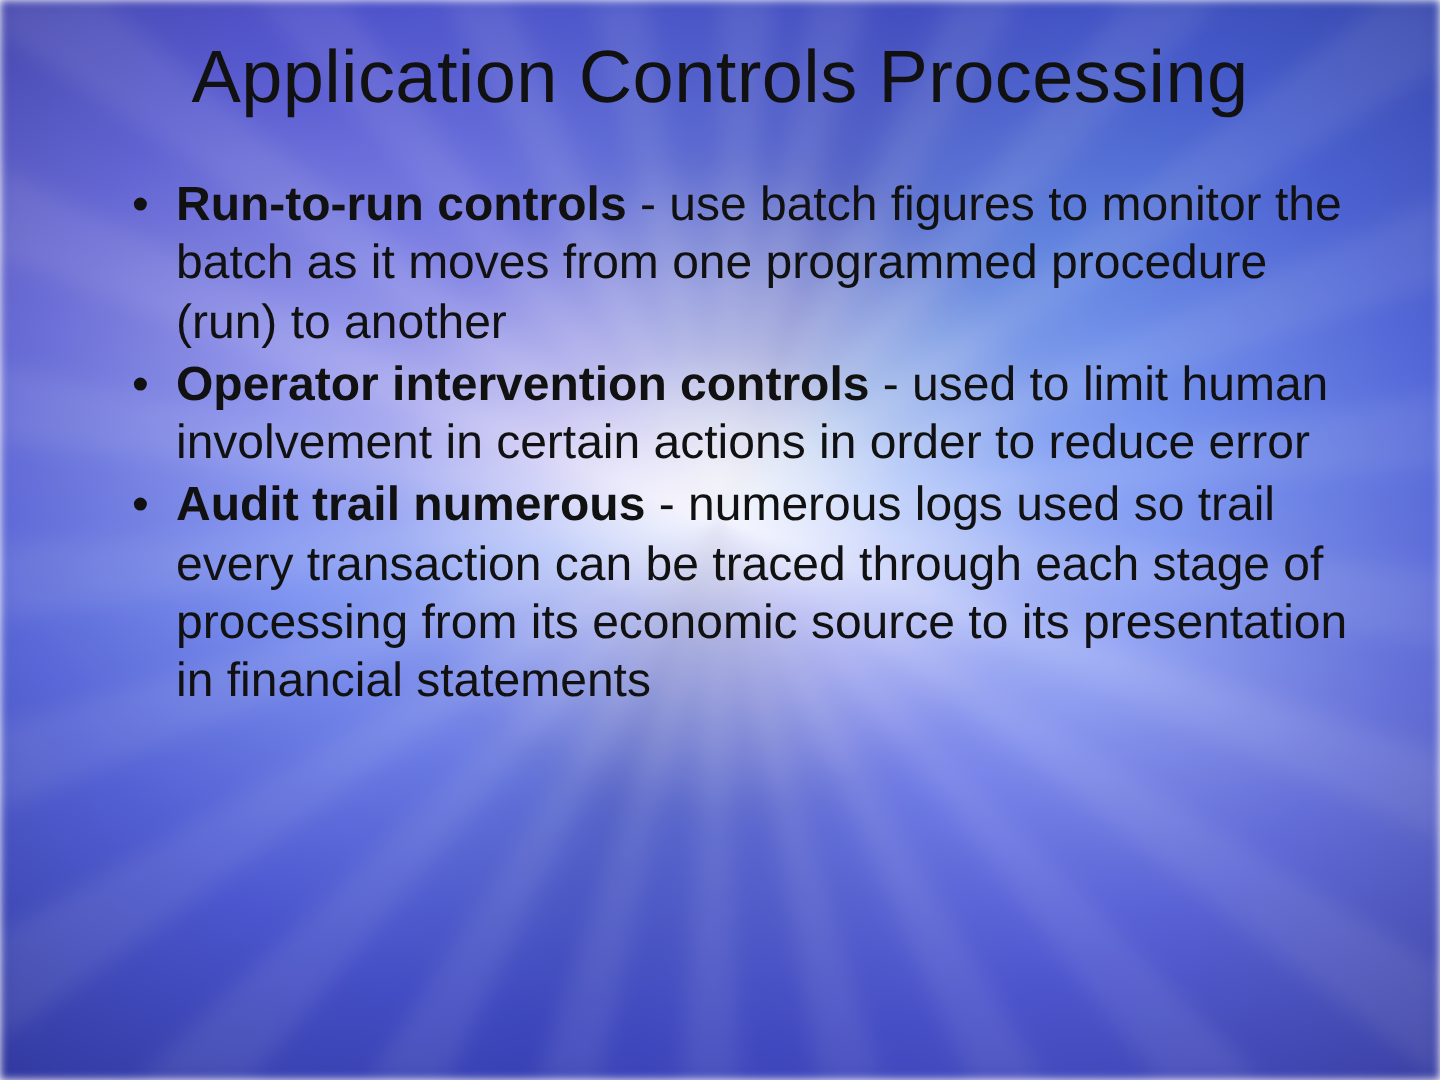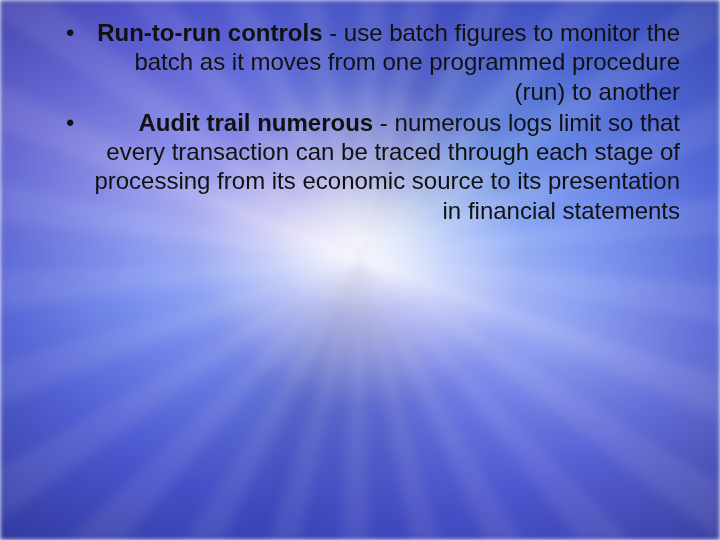--- a/index.html
+++ b/index.html
@@ -44,21 +44,20 @@
     font-size: 37px;
     font-weight: 400;
     color: #111;
     text-align: center;
     margin-bottom: 28px;
     letter-spacing: 0.2px;
   }
   ul.bullets {
     list-style: none;
     padding-left: 26px;
-    text-align: right;
   }
   ul.bullets li {
     position: relative;
     font-size: 24px;
     line-height: 1.22;
     color: #111;
     margin-bottom: 2px;
     padding-left: 22px;
   }
   ul.bullets li::before {
@@ -70,21 +69,25 @@
     color: #111;
   }
   .term { font-weight: 700; }
 </style>
 </head>
 <body>
 
 <div class="bg"></div>
 
 <div class="slide">
+  <h1 class="title">Application Controls Processing</h1>
   <ul class="bullets">
     <li>
       <span class="term">Run-to-run controls</span><span> - </span><span>use batch figures to monitor the batch as it moves from one programmed procedure (run) to another</span>
     </li>
     <li>
-      <span class="term">Audit trail numerous</span><span> - </span><span>numerous logs limit so that every transaction can be traced through each stage of processing from its economic source to its presentation in financial statements</span>
+      <span class="term">Operator intervention controls</span><span>  - </span><span>used to limit human involvement in certain actions in order to reduce error</span>
+    </li>
+    <li>
+      <span class="term">Audit trail numerous</span><span> - </span><span>numerous logs used so trail every transaction can be traced through each stage of processing from its economic source to its presentation in financial statements</span>
     </li>
   </ul>
 </div>
 
 </body></html>

